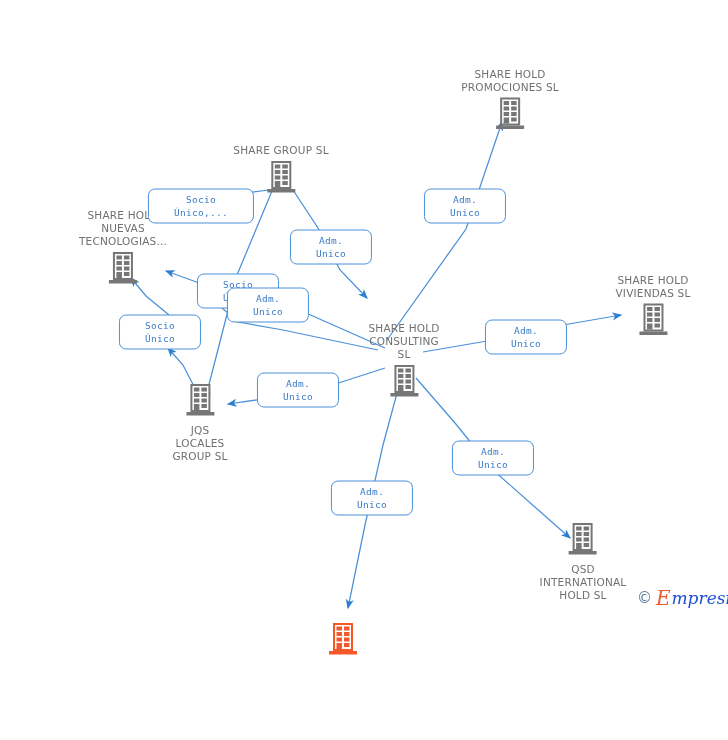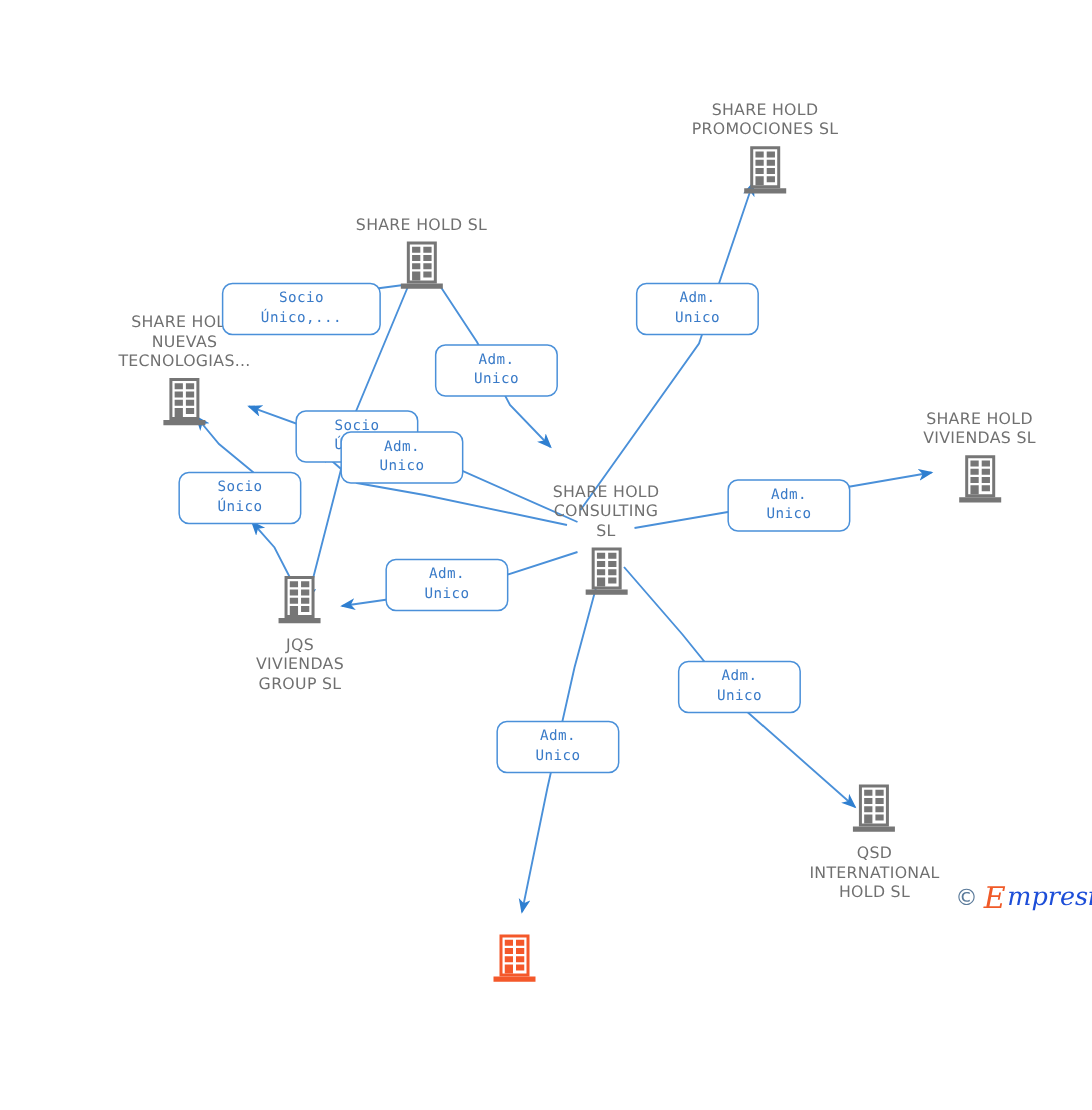--- a/index.html
+++ b/index.html
@@ -80,21 +80,21 @@
             <rect x="8.5" y="10" width="5.5" height="4" fill="#767676"></rect>
             <rect x="16" y="10" width="5.5" height="4" fill="#767676"></rect>
             <rect x="8.5" y="15.5" width="5.5" height="4" fill="#767676"></rect>
             <rect x="16" y="15.5" width="5.5" height="4" fill="#767676"></rect>
             <rect x="8.5" y="21" width="5.5" height="6" fill="#767676"></rect>
             <rect x="16" y="21" width="5.5" height="4" fill="#767676"></rect>
             <rect x="1" y="29" width="28" height="3.5" fill="#767676"></rect>
           </svg></span>
       </div>
       <div class="node above" style="left: 258px; top: 171px;">
-        <div class="nlabel">SHARE HOLD SL</div>
+        <div class="nlabel">SHARE GROUP SL</div>
         <span class="ico"><svg width="30" height="34" viewBox="0 0 30 34" xmlns="http://www.w3.org/2000/svg">
             <rect x="5" y="1" width="20" height="28" fill="#767676"></rect>
             <rect x="7" y="3" width="16" height="24" fill="#ffffff"></rect>
             <rect x="8.5" y="4.5" width="5.5" height="4" fill="#767676"></rect>
             <rect x="16" y="4.5" width="5.5" height="4" fill="#767676"></rect>
             <rect x="8.5" y="10" width="5.5" height="4" fill="#767676"></rect>
             <rect x="16" y="10" width="5.5" height="4" fill="#767676"></rect>
             <rect x="8.5" y="15.5" width="5.5" height="4" fill="#767676"></rect>
             <rect x="16" y="15.5" width="5.5" height="4" fill="#767676"></rect>
             <rect x="8.5" y="21" width="5.5" height="6" fill="#767676"></rect>
@@ -163,21 +163,21 @@
             <rect x="16" y="4.5" width="5.5" height="4" fill="#767676"></rect>
             <rect x="8.5" y="10" width="5.5" height="4" fill="#767676"></rect>
             <rect x="16" y="10" width="5.5" height="4" fill="#767676"></rect>
             <rect x="8.5" y="15.5" width="5.5" height="4" fill="#767676"></rect>
             <rect x="16" y="15.5" width="5.5" height="4" fill="#767676"></rect>
             <rect x="8.5" y="21" width="5.5" height="6" fill="#767676"></rect>
             <rect x="16" y="21" width="5.5" height="4" fill="#767676"></rect>
             <rect x="1" y="29" width="28" height="3.5" fill="#767676"></rect>
           </svg></span>
         <div class="nlabel">JQS
-VIVIENDAS
+LOCALES
 GROUP  SL</div>
       </div>
       <div class="node below" style="left: 560px; top: 562px;">
         <span class="ico"><svg width="30" height="34" viewBox="0 0 30 34" xmlns="http://www.w3.org/2000/svg">
             <rect x="5" y="1" width="20" height="28" fill="#767676"></rect>
             <rect x="7" y="3" width="16" height="24" fill="#ffffff"></rect>
             <rect x="8.5" y="4.5" width="5.5" height="4" fill="#767676"></rect>
             <rect x="16" y="4.5" width="5.5" height="4" fill="#767676"></rect>
             <rect x="8.5" y="10" width="5.5" height="4" fill="#767676"></rect>
             <rect x="16" y="10" width="5.5" height="4" fill="#767676"></rect>

